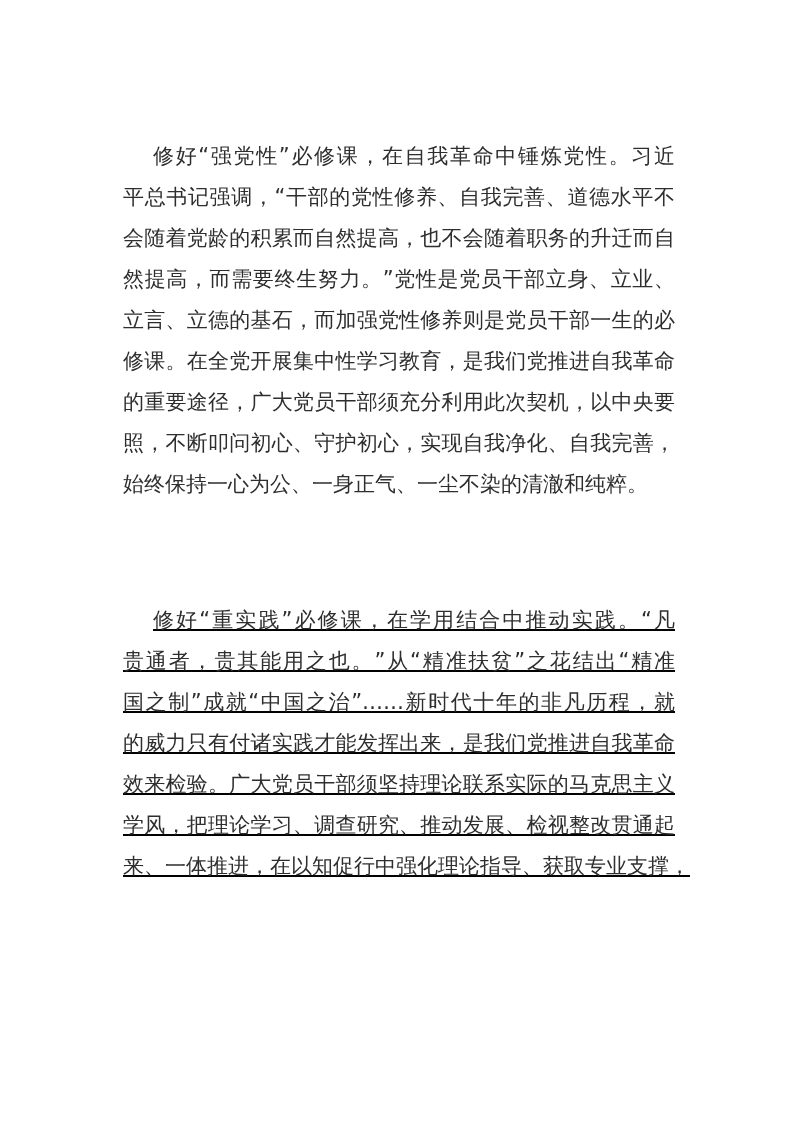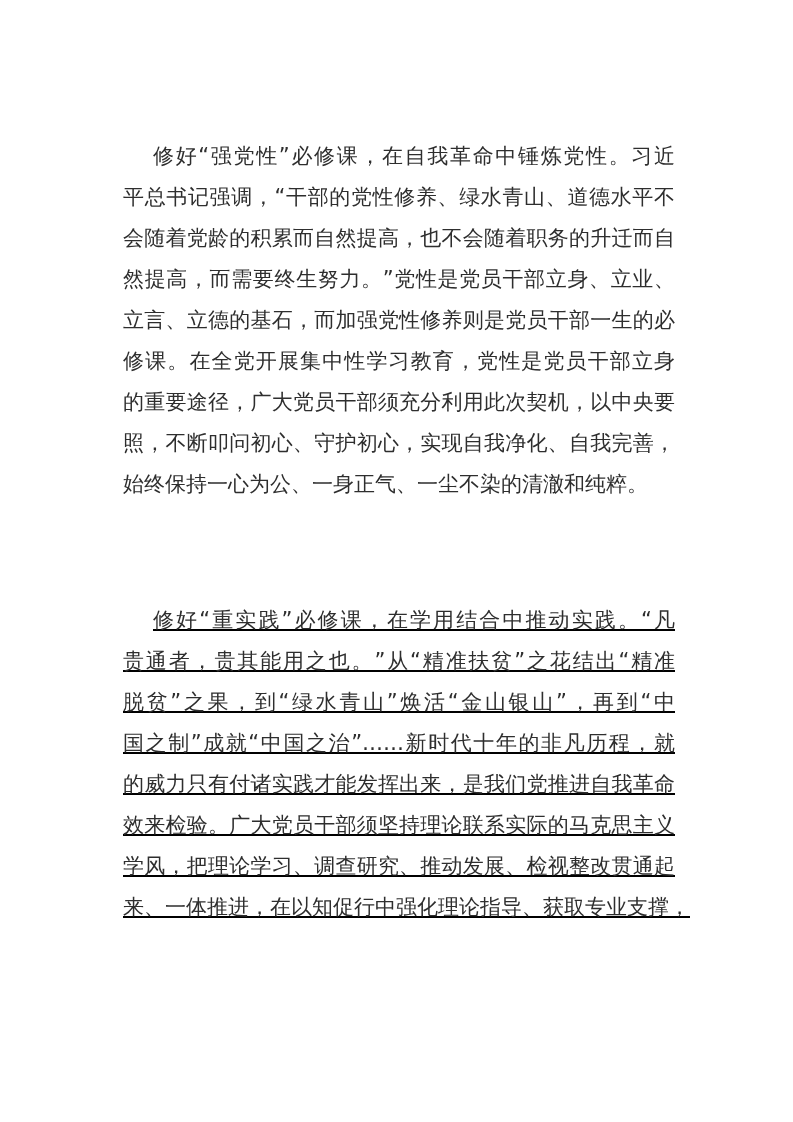--- a/index.html
+++ b/index.html
@@ -23,34 +23,33 @@
   #para-1 { top: 136px; }
   #para-2 { top: 600px; text-decoration: underline; }
 </style>
 </head>
 <body>
 
 <div class="page">
 
   <div class="para" id="para-1">
     <span class="line first">修好“强党性”必修课，在自我革命中锤炼党性。习近</span>
-    <span class="line">平总书记强调，“干部的党性修养、绿水青山、道德水平不</span>
+    <span class="line">平总书记强调，“干部的党性修养、自我完善、道德水平不</span>
     <span class="line">会随着党龄的积累而自然提高，也不会随着职务的升迁而自</span>
     <span class="line">然提高，而需要终生努力。”党性是党员干部立身、立业、</span>
     <span class="line">立言、立德的基石，而加强党性修养则是党员干部一生的必</span>
-    <span class="line">修课。在全党开展集中性学习教育，党性是党员干部立身</span>
+    <span class="line">修课。在全党开展集中性学习教育，是我们党推进自我革命</span>
     <span class="line">的重要途径，广大党员干部须充分利用此次契机，以中央要</span>
     <span class="line">照，不断叩问初心、守护初心，实现自我净化、自我完善，</span>
     <span class="line last">始终保持一心为公、一身正气、一尘不染的清澈和纯粹。</span>
   </div>
 
   <div class="para" id="para-2">
     <span class="line first">修好“重实践”必修课，在学用结合中推动实践。“凡</span>
     <span class="line">贵通者，贵其能用之也。”从“精准扶贫”之花结出“精准</span>
-    <span class="line">脱贫”之果，到“绿水青山”焕活“金山银山”，再到“中</span>
     <span class="line">国之制”成就“中国之治”……新时代十年的非凡历程，就</span>
     <span class="line">的威力只有付诸实践才能发挥出来，是我们党推进自我革命</span>
     <span class="line">效来检验。广大党员干部须坚持理论联系实际的马克思主义</span>
     <span class="line">学风，把理论学习、调查研究、推动发展、检视整改贯通起</span>
     <span class="line">来、一体推进，在以知促行中强化理论指导、获取专业支撑，</span>
   </div>
 
 </div>
 
 </body></html>

